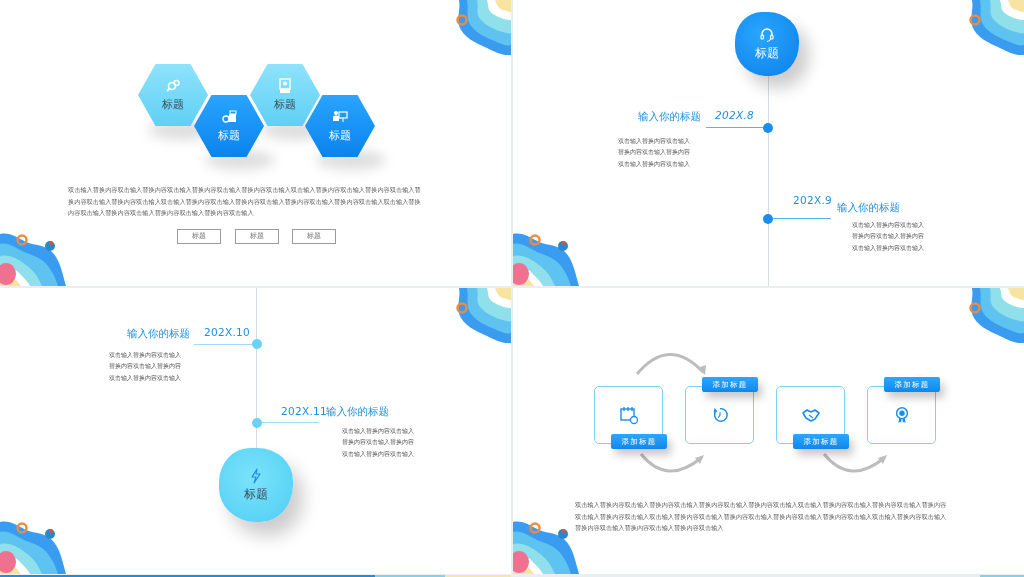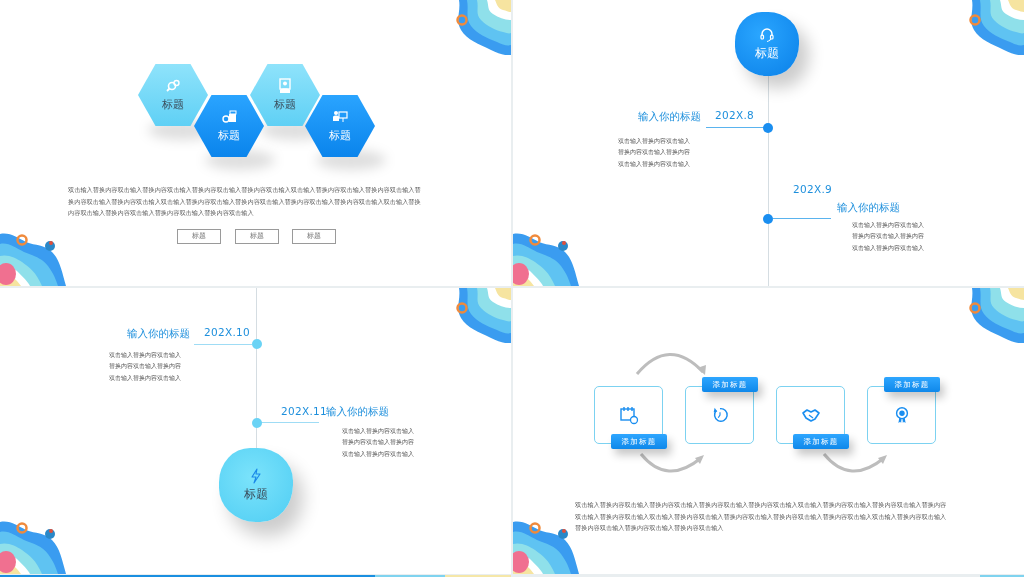--- a/index.html
+++ b/index.html
@@ -150,30 +150,30 @@
       <svg viewBox="0 0 16 16" width="16" height="16">
           <path d="M3 9 V7 A5 5 0 0 1 13 7 V9" fill="none" stroke="#fff" stroke-width="1.4"></path>
           <rect x="2" y="8" width="2.5" height="4" rx="1" fill="none" stroke="#fff" stroke-width="1.2"></rect>
           <rect x="11.5" y="8" width="2.5" height="4" rx="1" fill="none" stroke="#fff" stroke-width="1.2"></rect>
           <path d="M12 12 Q10 14.5 8 14.5" fill="none" stroke="#fff" stroke-width="1.2"></path>
         </svg>
       <span class="lbl" style="color:#fff;">标题</span>
     </div>
 
     <div class="tl-title" style="left:125px;top:110px;">输入你的标题</div>
-    <div class="tl-date" style="left:202px;top:109px;">202X.8</div>
+    <div class="tl-date" style="left:202px;top:109px;font-style:italic;">202X.8</div>
     <div class="hline" style="left:193px;top:127px;width:58px;background:#5ab3ee;"></div>
     <div class="dot" style="left:250px;top:123px;background:#1a8ef0;"></div>
     <div class="tl-text" style="left:105px;top:135px;">
       <div>双击输入替换内容双击输入</div>
       <div>替换内容双击输入替换内容</div>
       <div>双击输入替换内容双击输入</div>
     </div>
 
-    <div class="tl-date" style="left:280px;top:183px;">202X.9</div>
+    <div class="tl-date" style="left:280px;top:194px;">202X.9</div>
     <div class="tl-title" style="left:324px;top:201px;">输入你的标题</div>
     <div class="hline" style="left:260px;top:218px;width:58px;background:#5ab3ee;"></div>
     <div class="dot" style="left:250px;top:214px;background:#1a8ef0;"></div>
     <div class="tl-text" style="left:339px;top:219px;">
       <div>双击输入替换内容双击输入</div>
       <div>替换内容双击输入替换内容</div>
       <div>双击输入替换内容双击输入</div>
     </div>
   </div>
 

